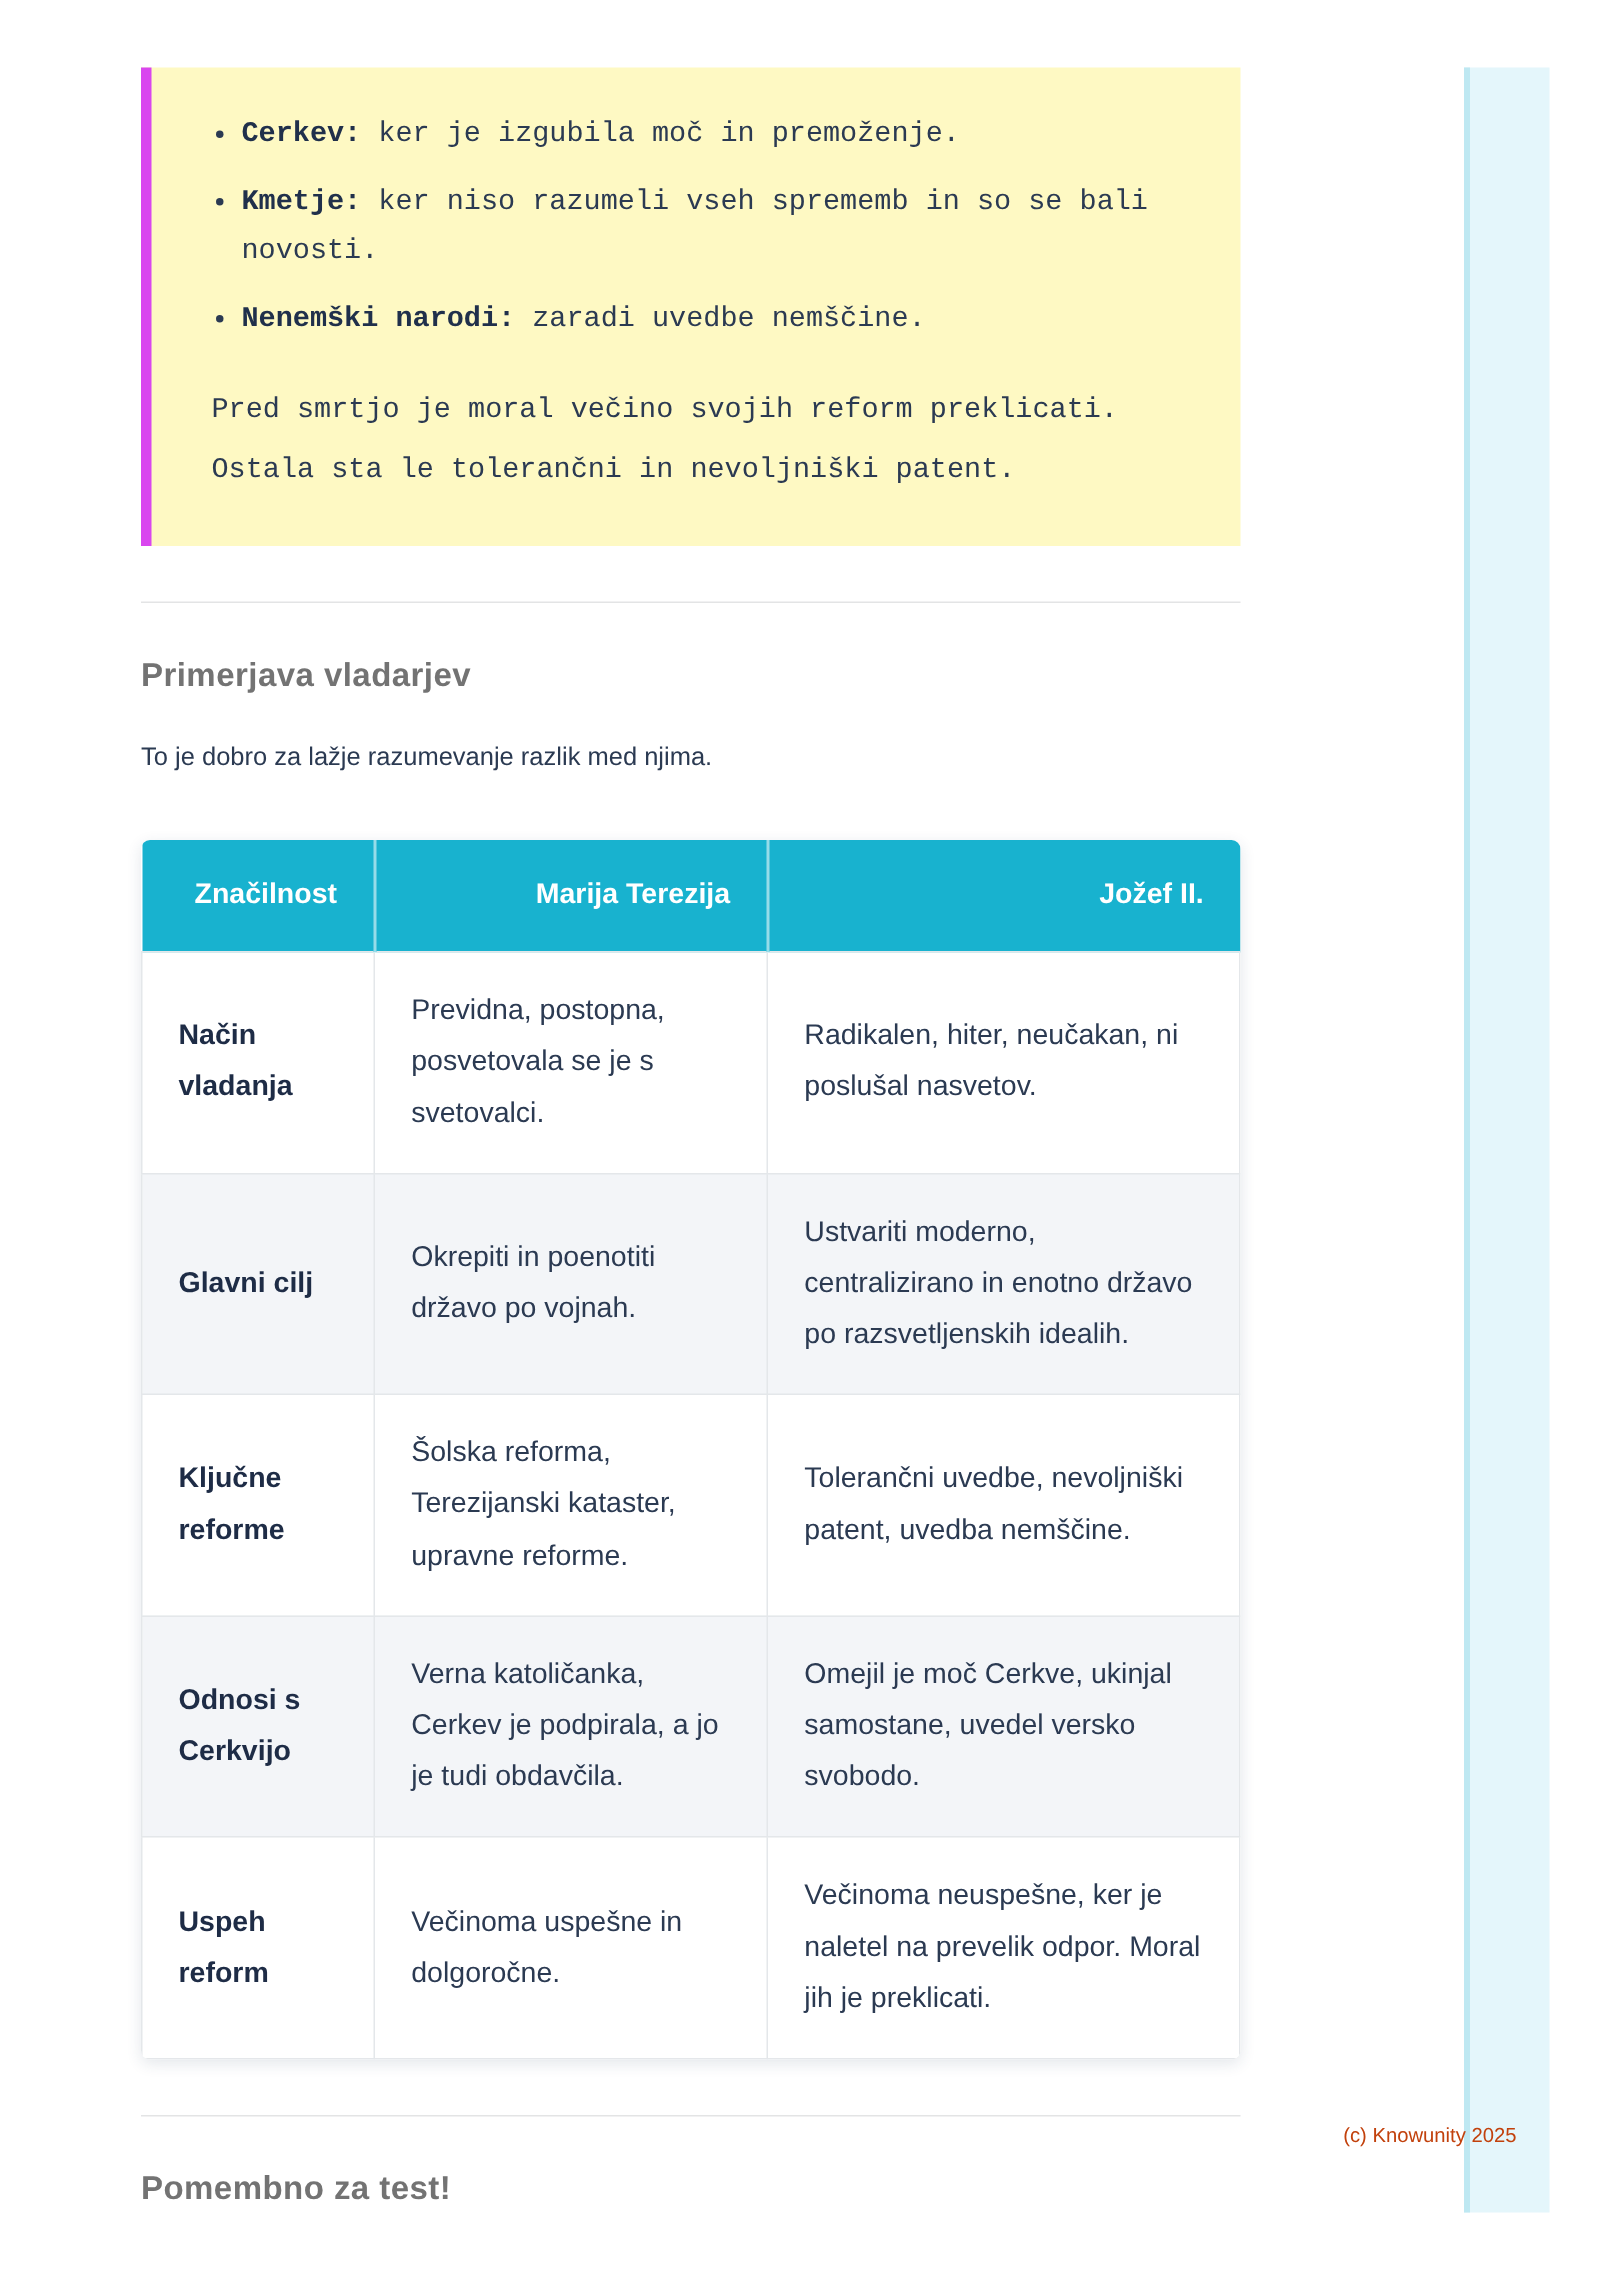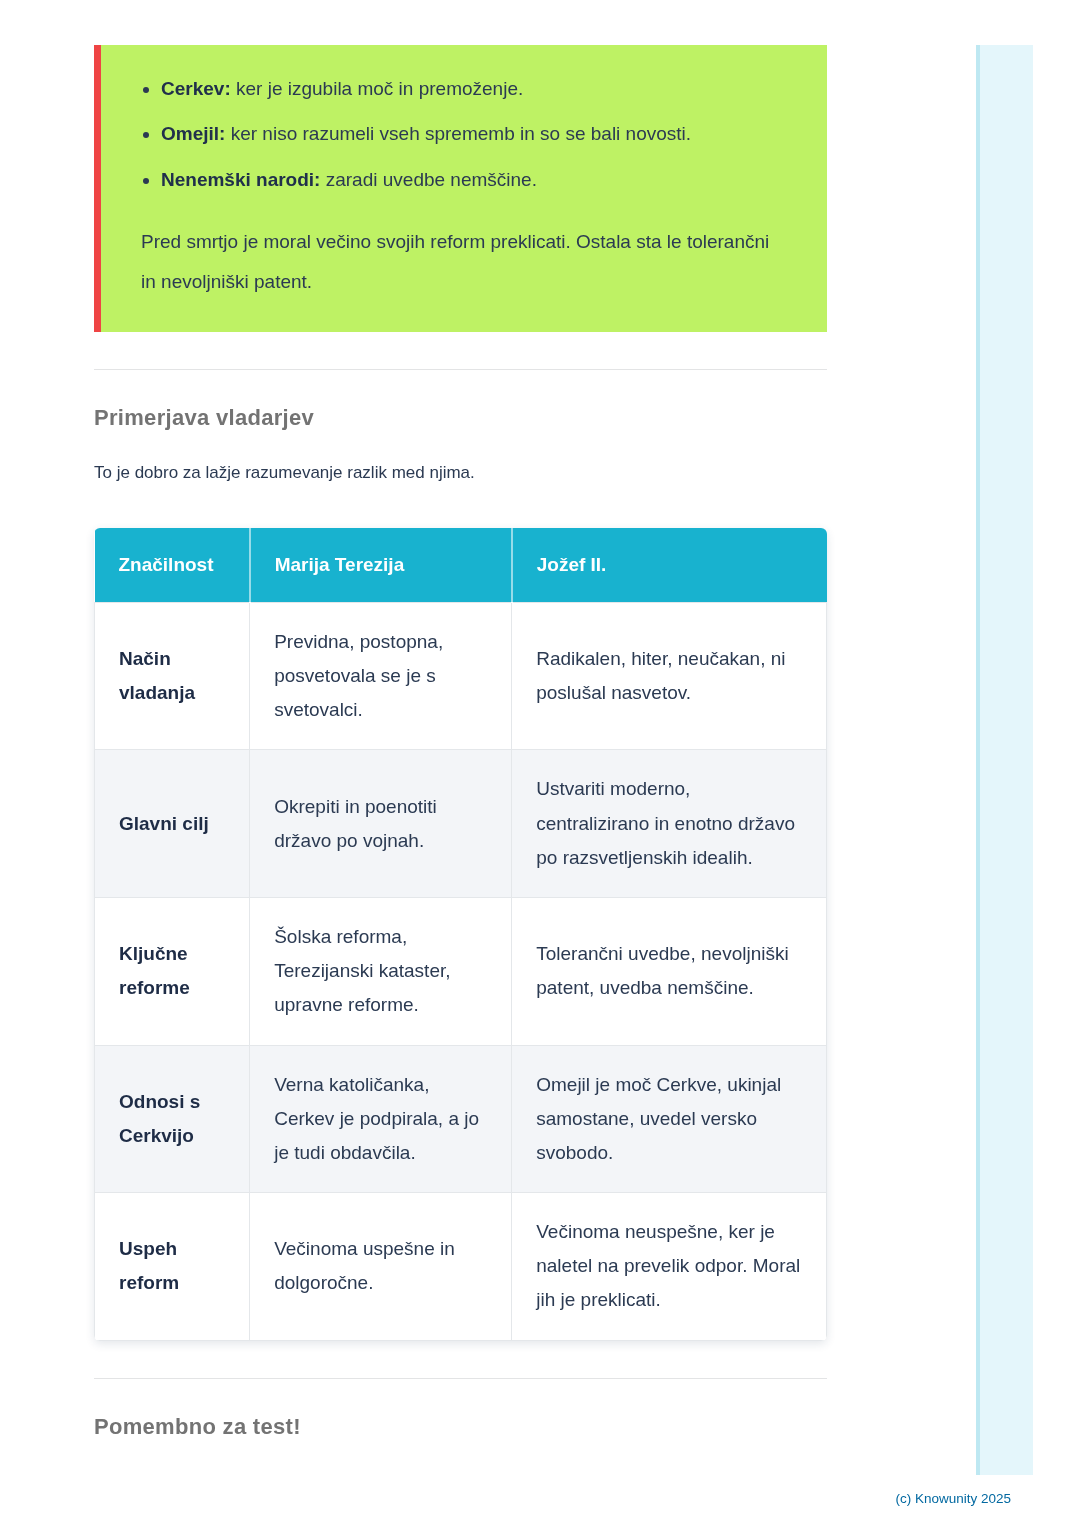--- a/index.html
+++ b/index.html
@@ -25,23 +25,24 @@
 
   .content {
     position: absolute;
     top: 45px; left: 94px;
     width: 733px;
     z-index: 2;
   }
 
   
   .callout {
-    background: #bef264;
-    border-left: 7px solid #ef4444;
+    background: #fef9c3;
+    border-left: 7px solid #d946ef;
     padding: 28px 38px 30px 30px;
+    font-family: Liberation Mono, monospace;
   }
   .callout ul {
     margin: 0 0 26px 0;
     padding-left: 30px;
   }
   .callout li {
     font-size: 19px;
     line-height: 1.7;
     margin-bottom: 13px;
   }
@@ -86,57 +87,57 @@
     table-layout: fixed;
   }
   col.c-feature { width: 21.2%; }
   col.c-maria   { width: 35.8%; }
   col.c-joseph  { width: 43.0%; }
   th {
     background: #18b2cf;
     color: #ffffff;
     font-size: 19px;
     font-weight: 700;
-    text-align: left;
+    text-align: right;
     padding: 26px 24px;
     border-right: 2px solid rgba(255,255,255,0.55);
   }
   th:last-child { border-right: none; }
   td {
     background: #ffffff;
     font-size: 19px;
     line-height: 1.8;
     padding: 22px 24px;
     border: 1px solid #e4e7ea;
     vertical-align: middle;
     color: #2b3a52;
   }
   tbody tr:nth-child(even) td { background: #f3f5f8; }
   td.feature-cell { font-weight: 700; color: #1e2c46; }
 
   .copyright {
     position: absolute;
-    top: 1491px;
+    top: 1416px;
     right: 69px;
     font-size: 13.5px;
-    color: #0369a1;
+    color: #c2410c;
     z-index: 3;
   }
 </style>
 </head>
 <body>
 
 <div class="right-bar"></div>
 
 <div class="content">
 
   <div class="callout">
     <ul>
       <li><span class="bold-label">Cerkev:</span><span> ker je izgubila moč in premoženje.</span></li>
-      <li><span class="bold-label">Omejil:</span><span> ker niso razumeli vseh sprememb in so se bali novosti.</span></li>
+      <li><span class="bold-label">Kmetje:</span><span> ker niso razumeli vseh sprememb in so se bali novosti.</span></li>
       <li><span class="bold-label">Nenemški narodi:</span><span> zaradi uvedbe nemščine.</span></li>
     </ul>
     <p class="callout-para">Pred smrtjo je moral večino svojih reform preklicati. Ostala sta le tolerančni in nevoljniški patent.</p>
   </div>
 
   <hr class="divider">
 
   <h2 class="section-title">Primerjava vladarjev</h2>
 
   <p class="intro">To je dobro za lažje razumevanje razlik med njima.</p>

